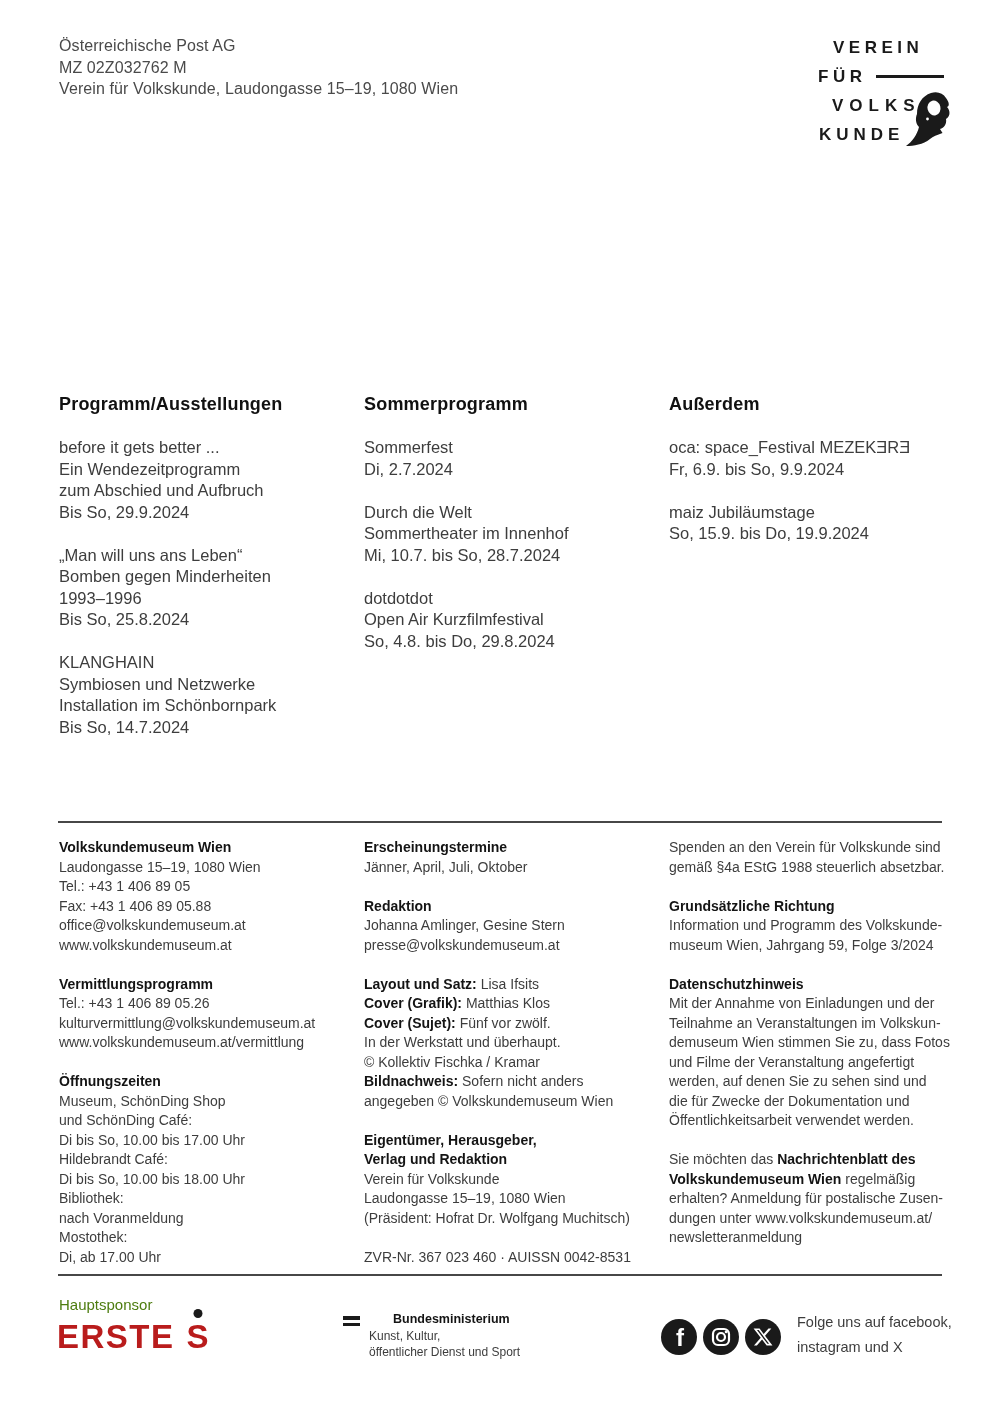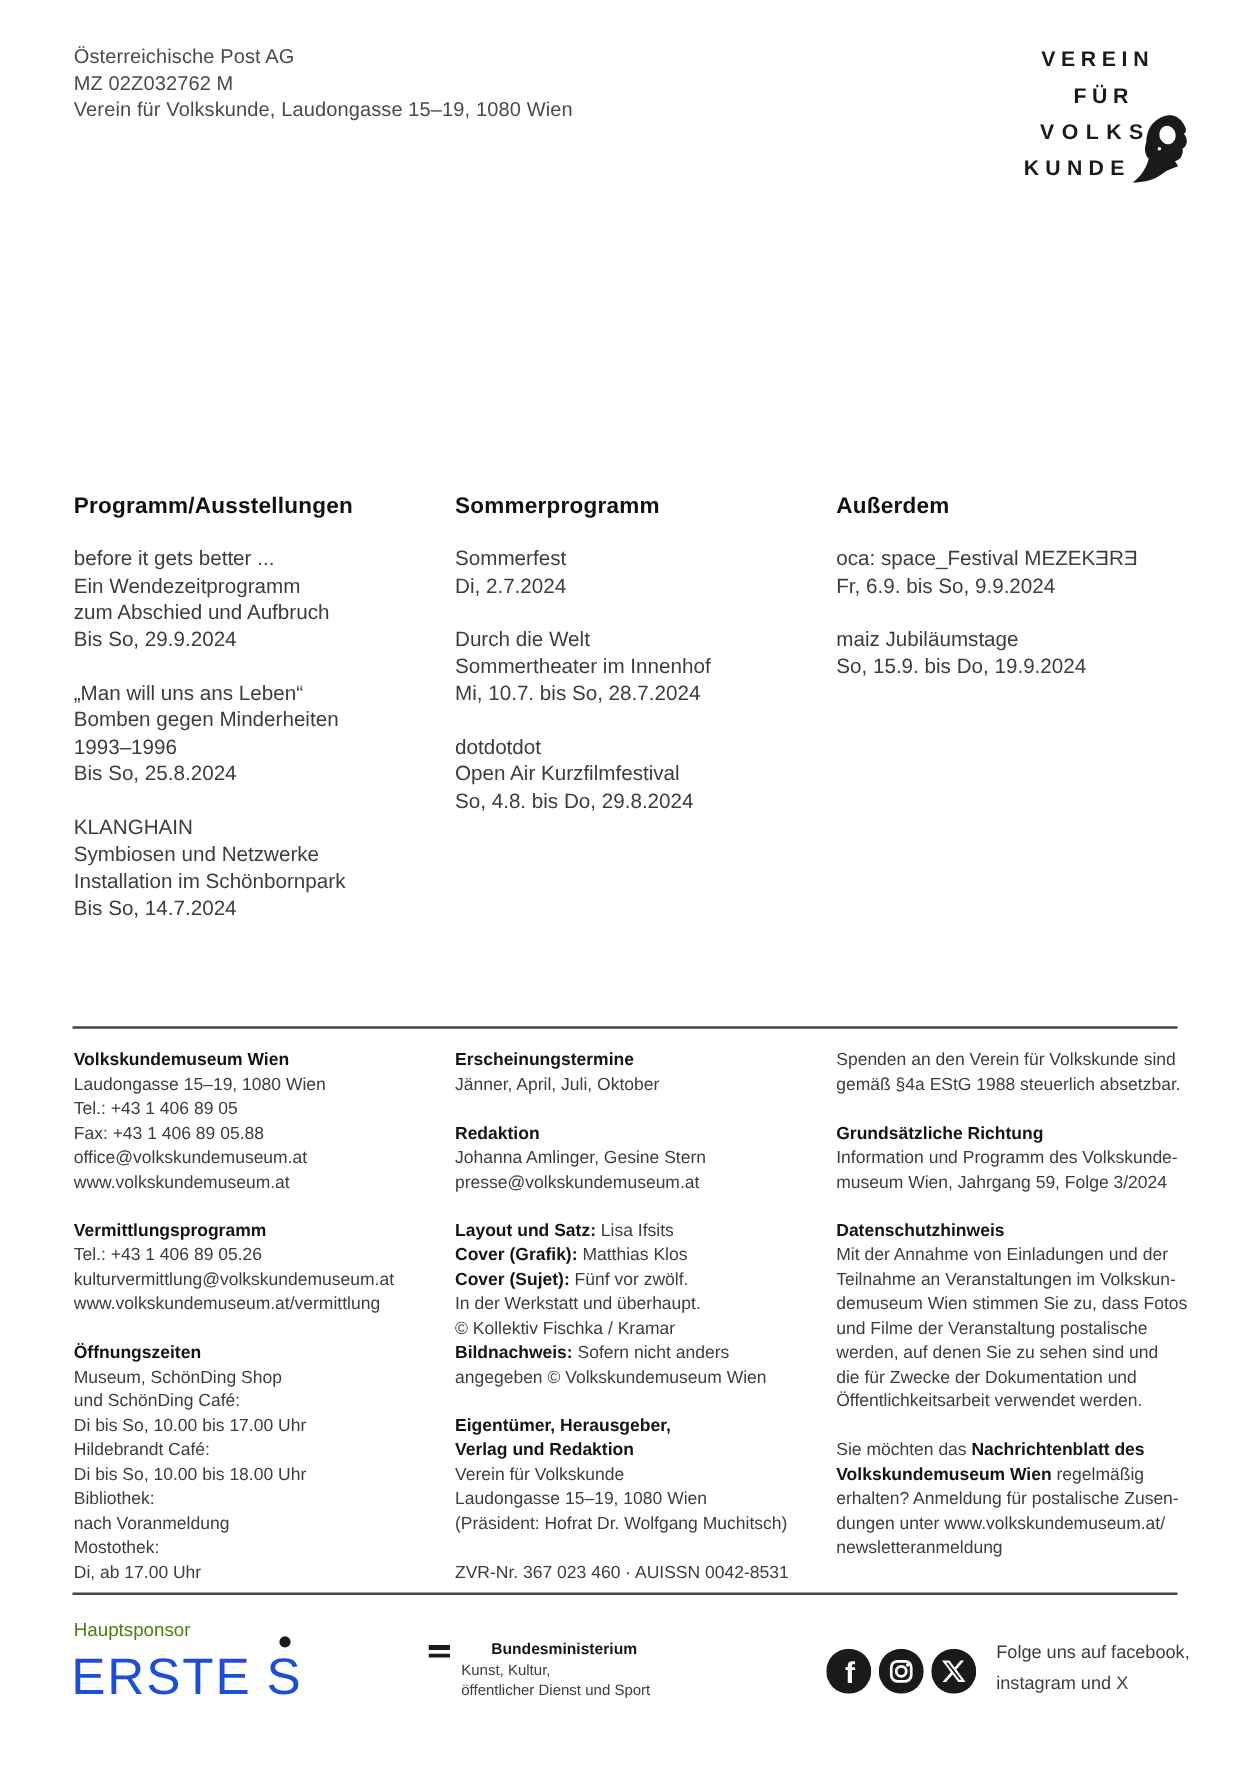--- a/index.html
+++ b/index.html
@@ -10,21 +10,21 @@
   }
   .page{position:absolute;inset:0;background:#fff;}
 
   
   .sender{position:absolute;left:59px;top:35px;font-size:16px;line-height:21.5px;color:#4a4a4a;letter-spacing:.1px;}
 
   
   .logo{position:absolute;left:818px;top:33px;width:130px;color:#1a1a1a;font-weight:700;font-size:17px;}
   .logo .lrow{line-height:29px;white-space:nowrap;}
   .logo .l1{margin-left:15px;letter-spacing:4.5px;}
-  .logo .l2{display:flex;align-items:center;flex-direction:column;}
+  .logo .l2{display:flex;align-items:center;}
   .logo .l2 span{letter-spacing:4.5px;}
   .logo .dash{flex:1;height:2.5px;background:#1a1a1a;margin-left:10px;margin-right:4px;}
   .logo .l3{margin-left:14px;letter-spacing:6px;}
   .logo .l4{margin-left:1px;letter-spacing:5px;}
   .blob{position:absolute;left:86px;top:58px;}
 
   
   .programs{position:absolute;top:394px;left:0;width:100%;font-size:16.5px;line-height:21.5px;color:#3d3d3d;}
   .pcol{position:absolute;width:292px;top:0;}
   .pcol h3{font-size:18px;line-height:21.5px;color:#111;margin:0 0 21.5px 0;font-weight:700;letter-spacing:.2px;}
@@ -37,21 +37,21 @@
   .rule1{top:821px}.rule2{top:1274px}
 
   
   .infos{position:absolute;top:838px;left:0;width:100%;font-size:14px;line-height:19.5px;color:#3d3d3d;}
   .icol{position:absolute;width:296px;top:0;}
   .block{margin-bottom:19.5px;}
   .b{font-weight:700;color:#141414;}
 
   
   .sponsor-label{position:absolute;left:59px;top:1296px;font-size:15px;color:#4d7c0f;}
-  .erste{position:absolute;left:57px;top:1318px;font-size:41px;font-weight:400;color:#1d4ed8;letter-spacing:1.5px;white-space:nowrap;}
+  .erste{position:absolute;left:57px;top:1318px;font-size:33px;font-weight:700;color:#b91c1c;letter-spacing:1.5px;white-space:nowrap;}
   .erste-s{position:relative;margin-left:12px;display:inline-block;}
   .erste-dot{position:absolute;top:-9px;left:50%;transform:translateX(-50%);width:9px;height:9px;border-radius:50%;background:#1a1a1a;}
 
   .ministry{position:absolute;left:343px;top:1311px;display:flex;}
   .flag{width:17px;margin-top:5px;}
   .flag i{display:block;height:3.5px;background:#1a1a1a;margin-bottom:3px;}
   .ministry-text{margin-left:9px;font-size:12px;line-height:16.5px;color:#3d3d3d;}
   .ministry-name{font-weight:700;color:#141414;font-size:12.5px;padding-left:24px;}
 
   .social{position:absolute;left:661px;top:1319px;display:flex;gap:6px;}
@@ -205,21 +205,21 @@
       <div class="block">
           <div class="ln"><span class="b">Grundsätzliche Richtung</span></div>
           <div class="ln"><span>Information und Programm des Volkskunde-</span></div>
           <div class="ln"><span>museum Wien, Jahrgang 59, Folge 3/2024</span></div>
         </div>
       <div class="block">
           <div class="ln"><span class="b">Datenschutzhinweis</span></div>
           <div class="ln"><span>Mit der Annahme von Einladungen und der</span></div>
           <div class="ln"><span>Teilnahme an Veranstaltungen im Volkskun-</span></div>
           <div class="ln"><span>demuseum Wien stimmen Sie zu, dass Fotos</span></div>
-          <div class="ln"><span>und Filme der Veranstaltung postalische</span></div>
+          <div class="ln"><span>und Filme der Veranstaltung angefertigt</span></div>
           <div class="ln"><span>werden, auf denen Sie zu sehen sind und</span></div>
           <div class="ln"><span>die für Zwecke der Dokumentation und</span></div>
           <div class="ln"><span>Öffentlichkeitsarbeit verwendet werden.</span></div>
         </div>
       <div class="block">
           <div class="ln"><span>Sie möchten das </span><span class="b">Nachrichtenblatt des</span></div>
           <div class="ln"><span class="b">Volkskundemuseum Wien</span><span> regelmäßig</span></div>
           <div class="ln"><span>erhalten? Anmeldung für postalische Zusen-</span></div>
           <div class="ln"><span>dungen unter www.volkskundemuseum.at/</span></div>
           <div class="ln"><span>newsletteranmeldung</span></div>

